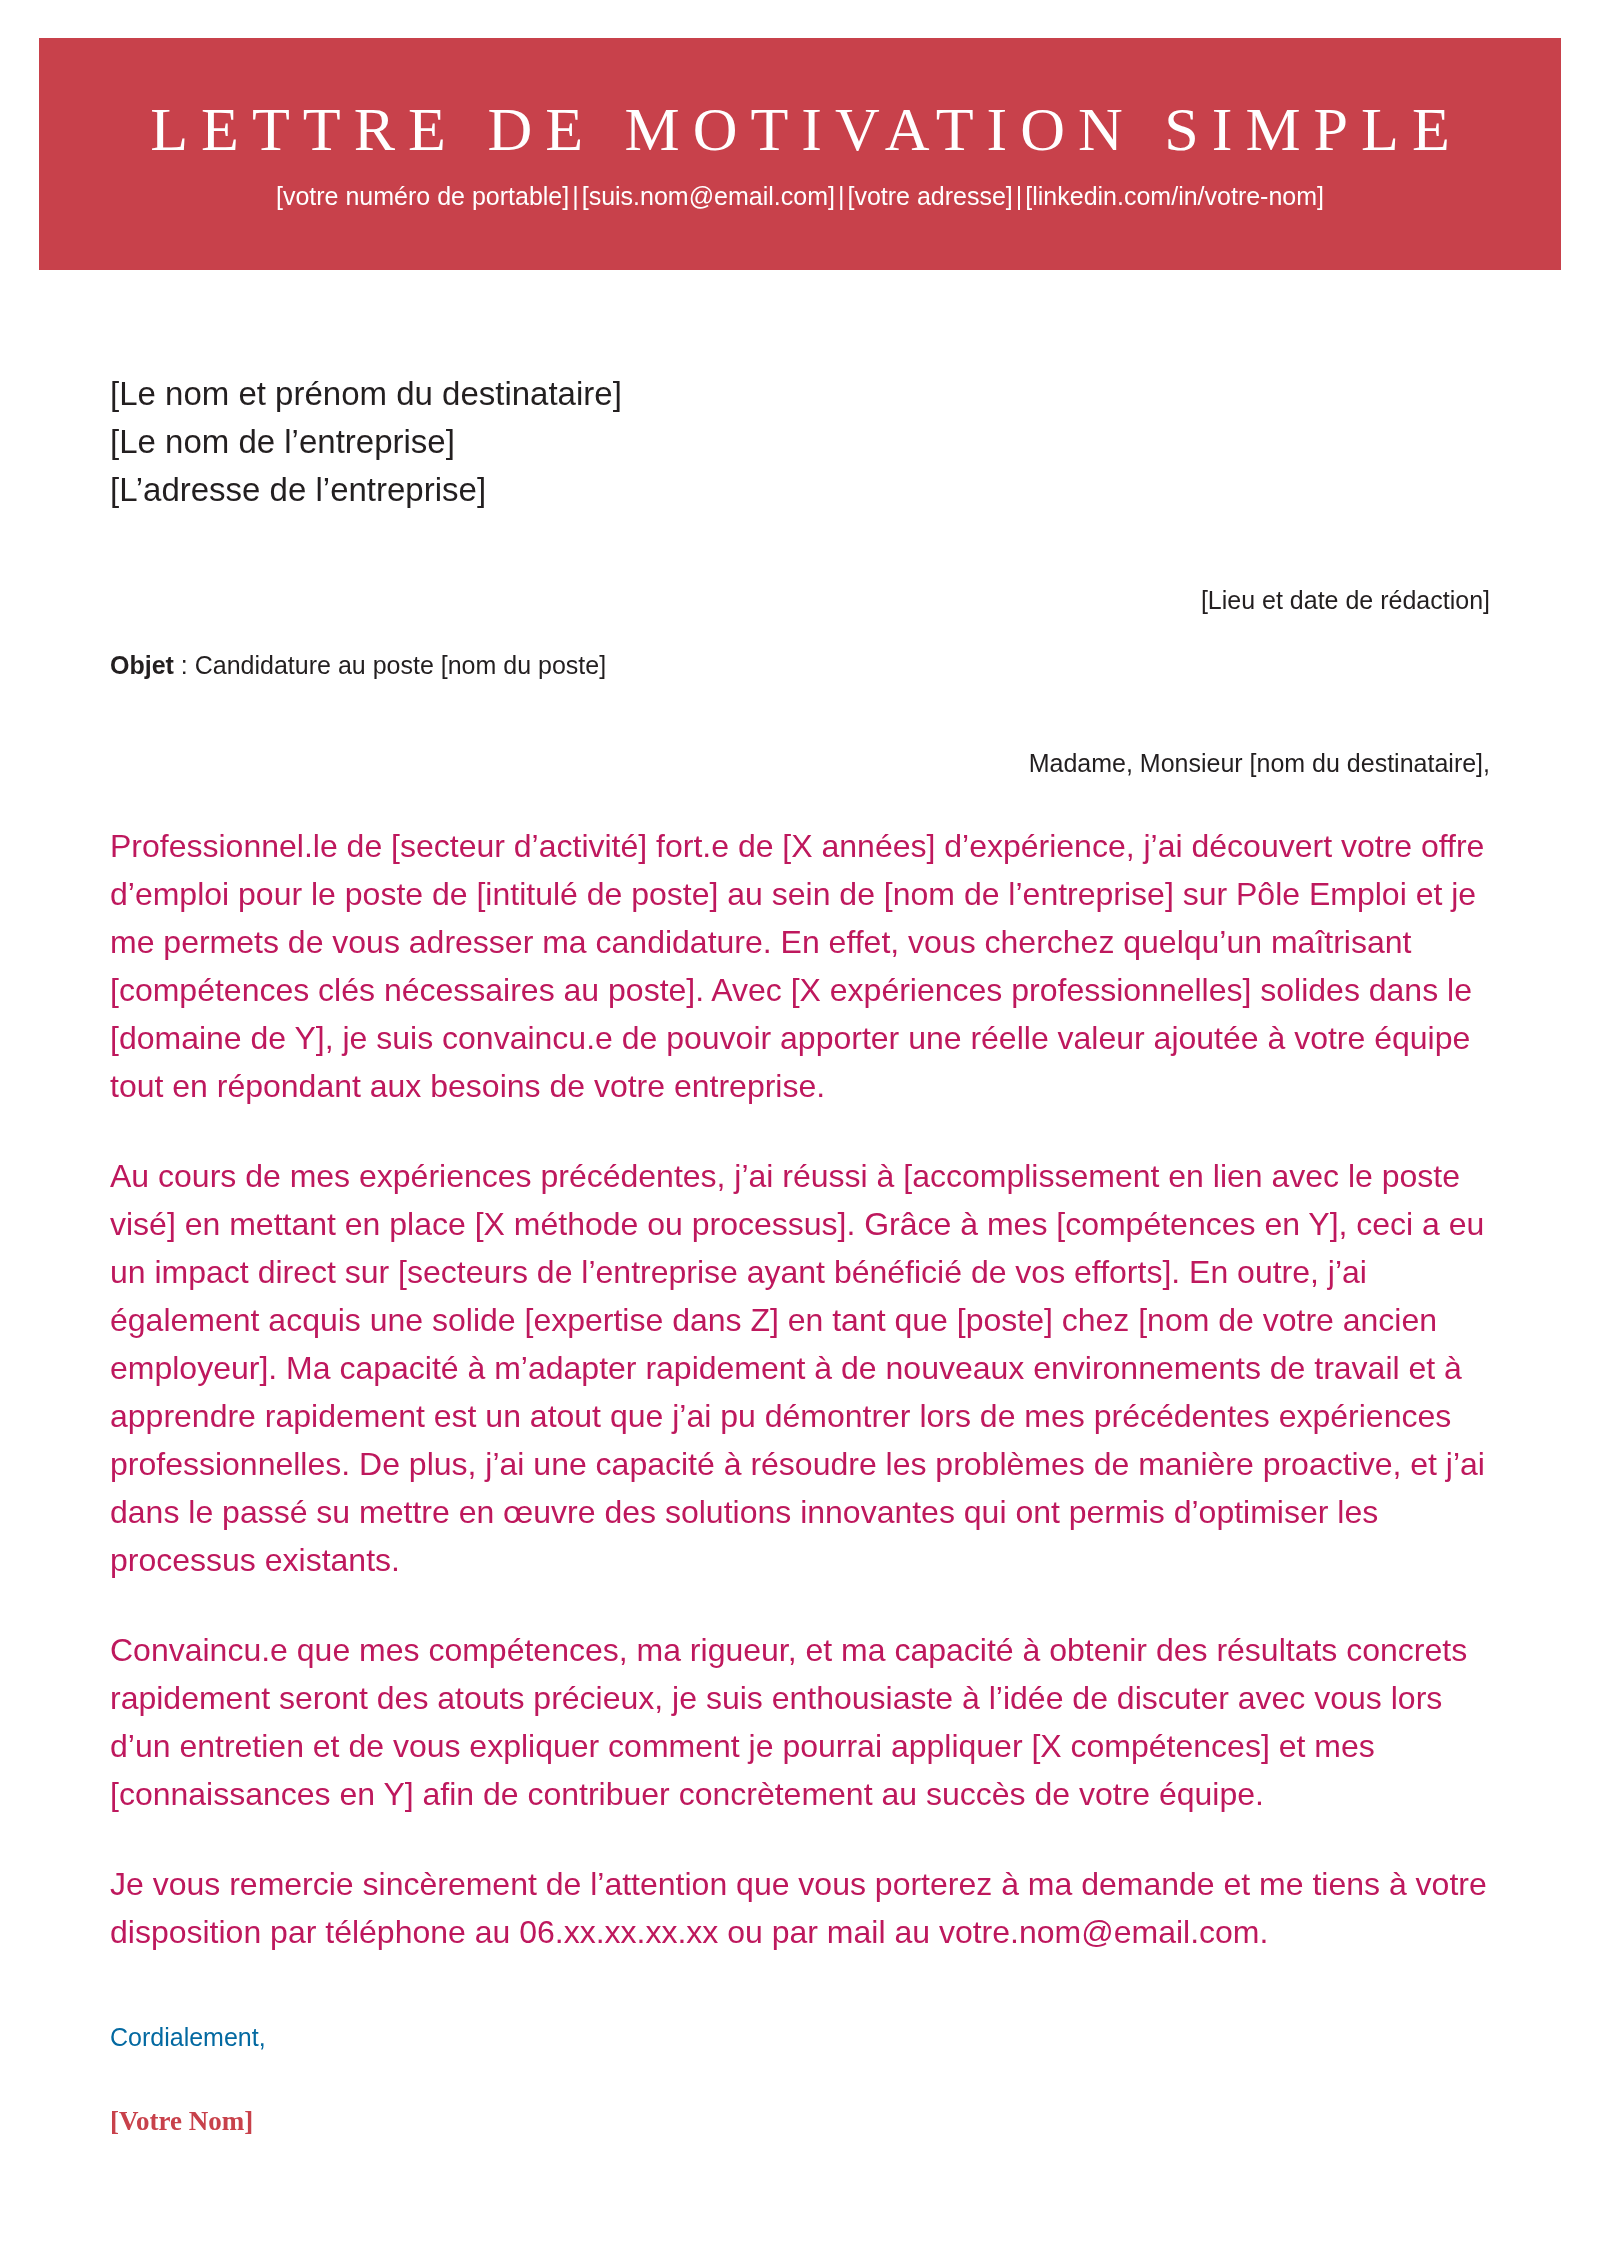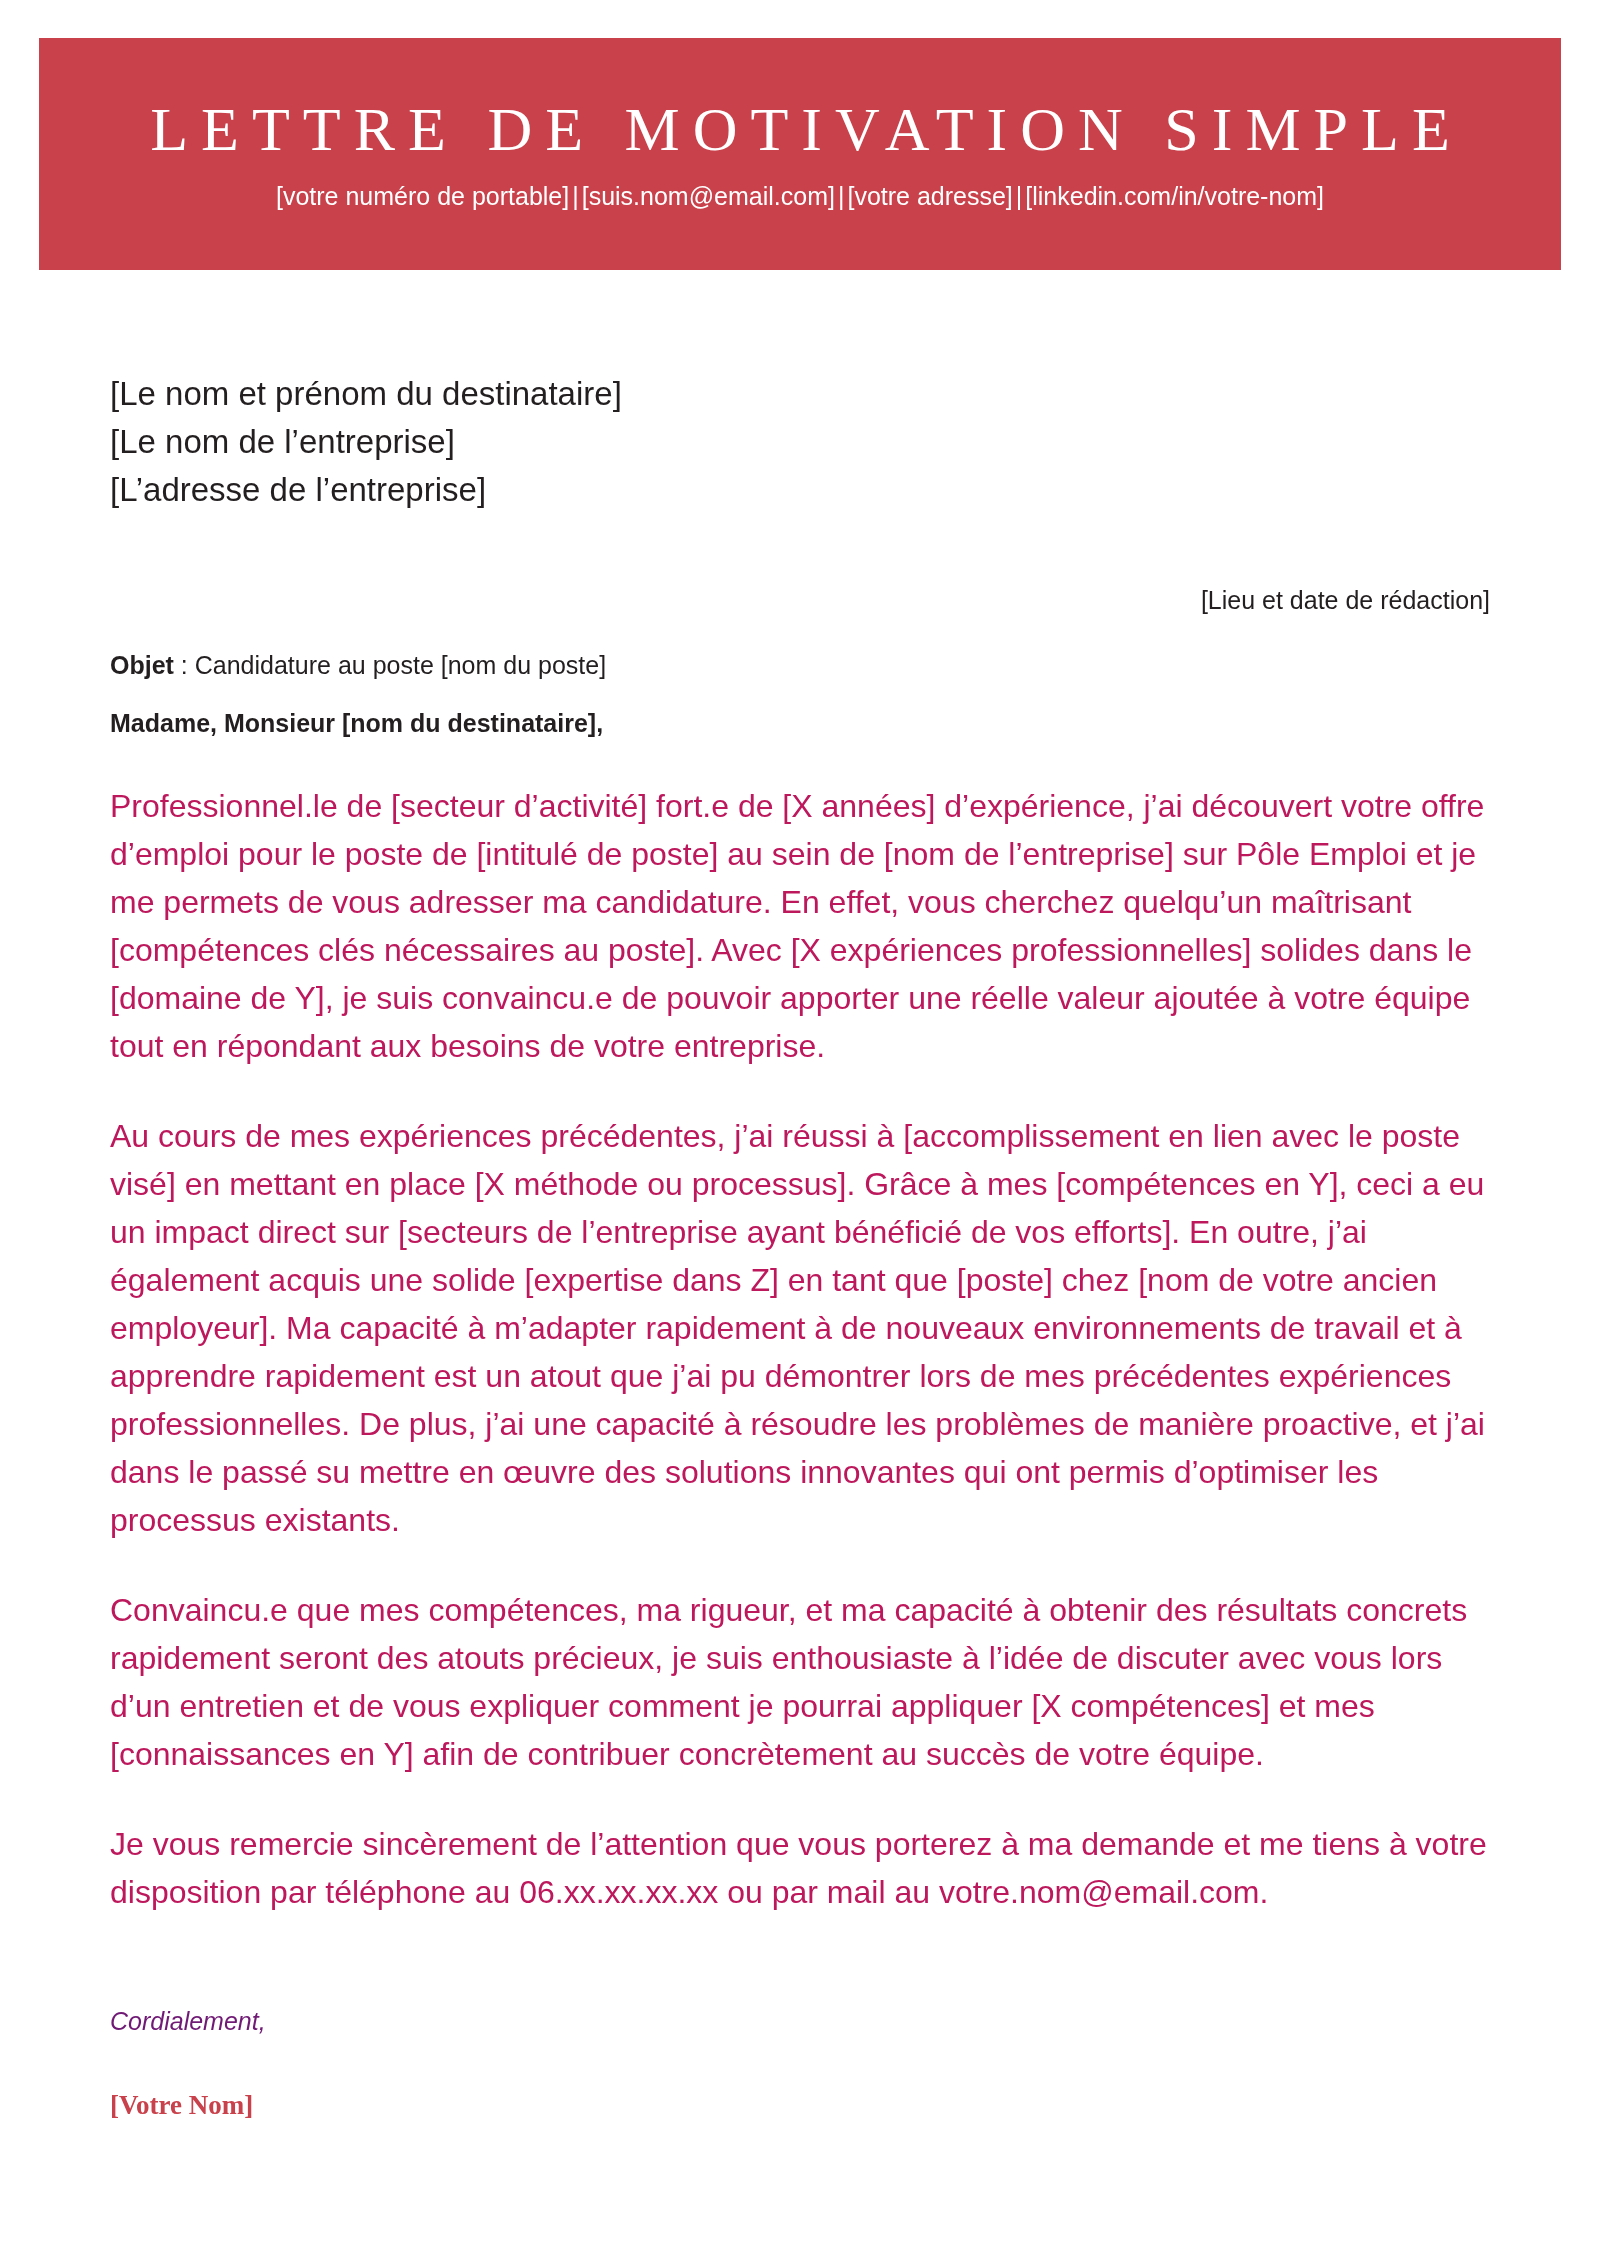--- a/index.html
+++ b/index.html
@@ -96,42 +96,42 @@
     margin-top: 28px;
     color: #231f20;
   }
   .subject-line .label {
     font-weight: 700;
   }
 
   .salutation {
     font-size: 25px;
     line-height: 34px;
-    font-weight: 700;
-    margin-top: 24px;
+    font-weight: 400;
+    margin-top: 64px;
     color: #231f20;
+    text-align: right;
   }
 
   .body-par {
     font-size: 32px;
     line-height: 48px;
     margin-top: 42px;
     color: #be185d;
     text-align: left;
   }
   .body-par:first-of-type {
     margin-top: 42px;
   }
 
   .signoff {
     font-size: 25px;
     line-height: 34px;
-    margin-top: 88px;
-    color: #701a75;
-    font-style: italic;
+    margin-top: 64px;
+    color: #0369a1;
   }
 
   .signature-name {
     font-family: "Liberation Serif", "DejaVu Serif", serif;
     font-size: 27px;
     font-weight: 700;
     color: #c8414b;
     margin-top: 50px;
     line-height: 34px;
   }

